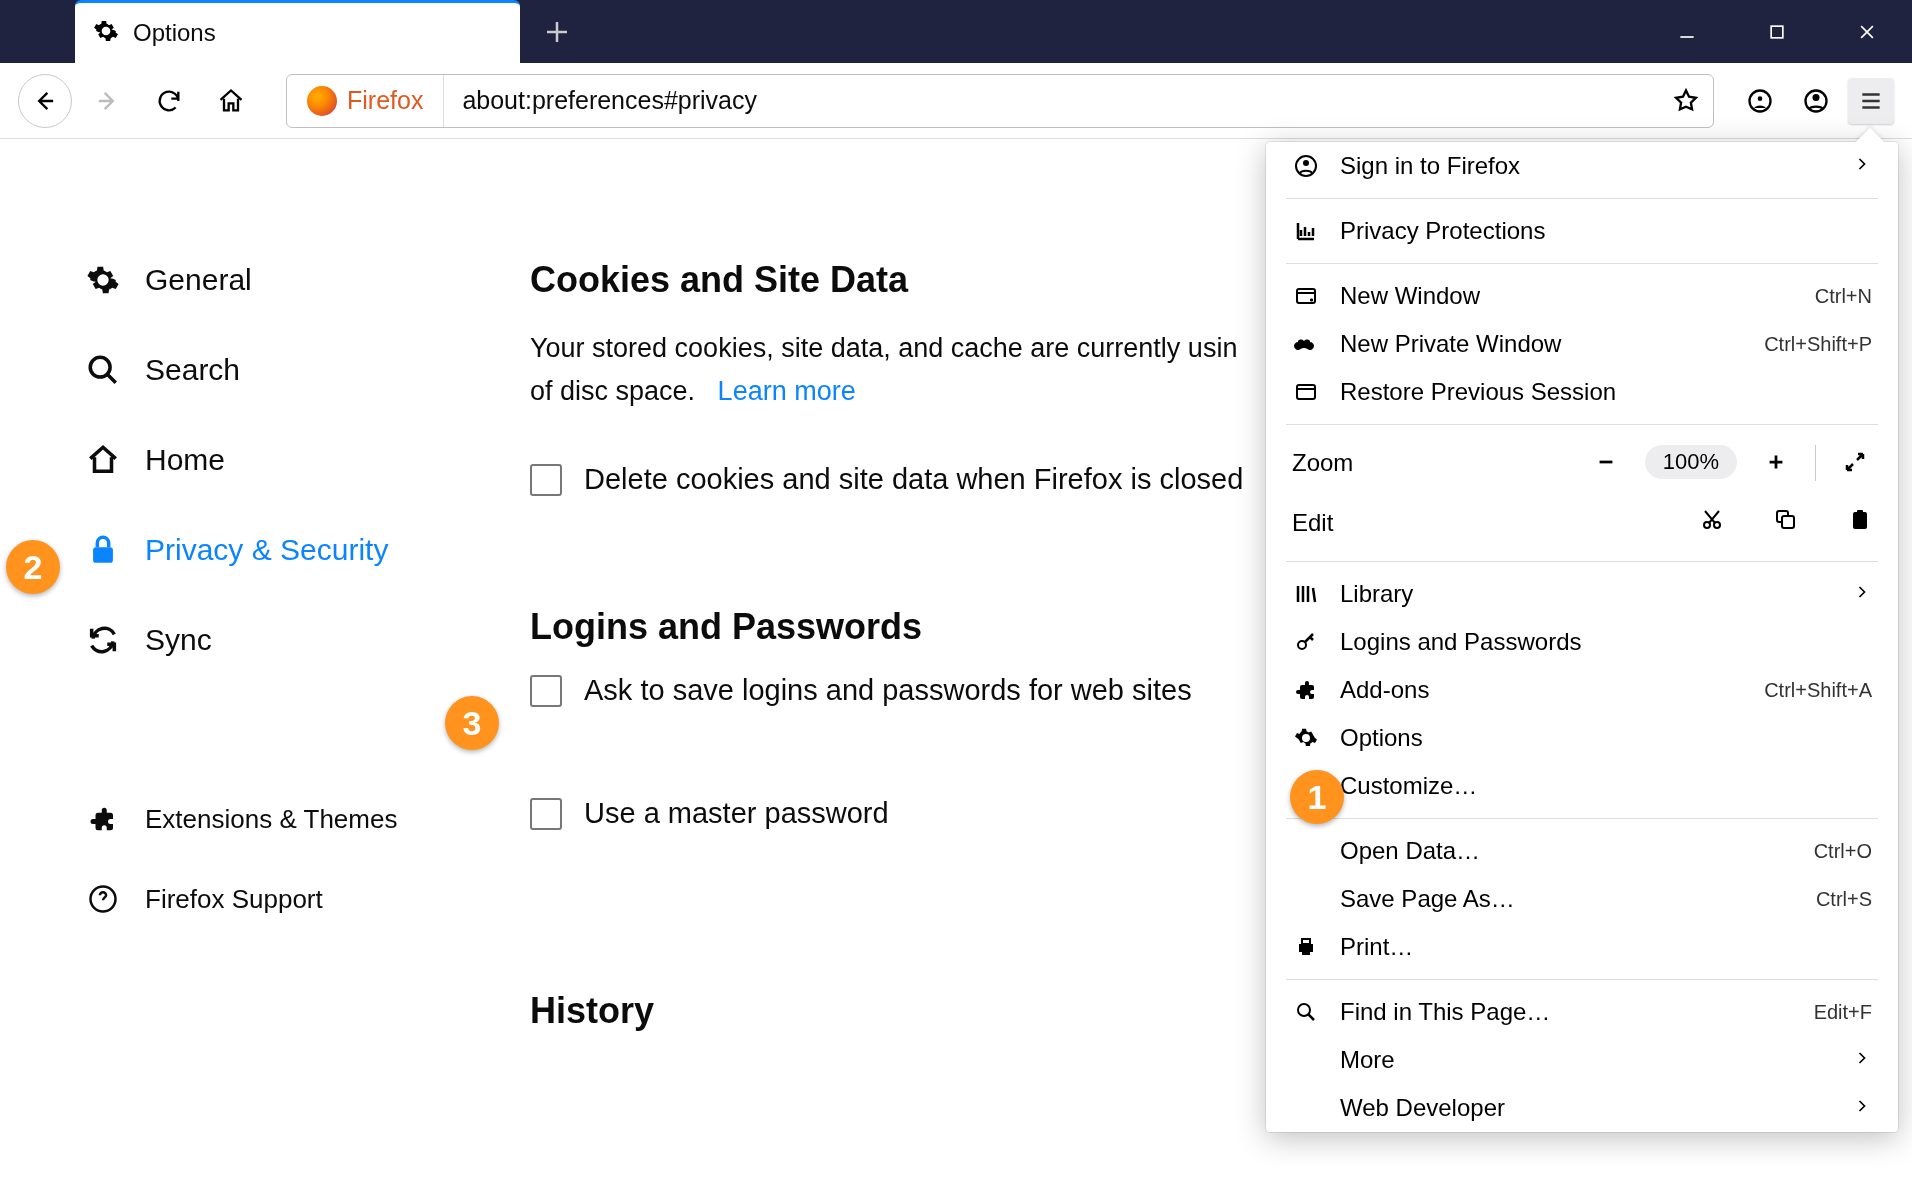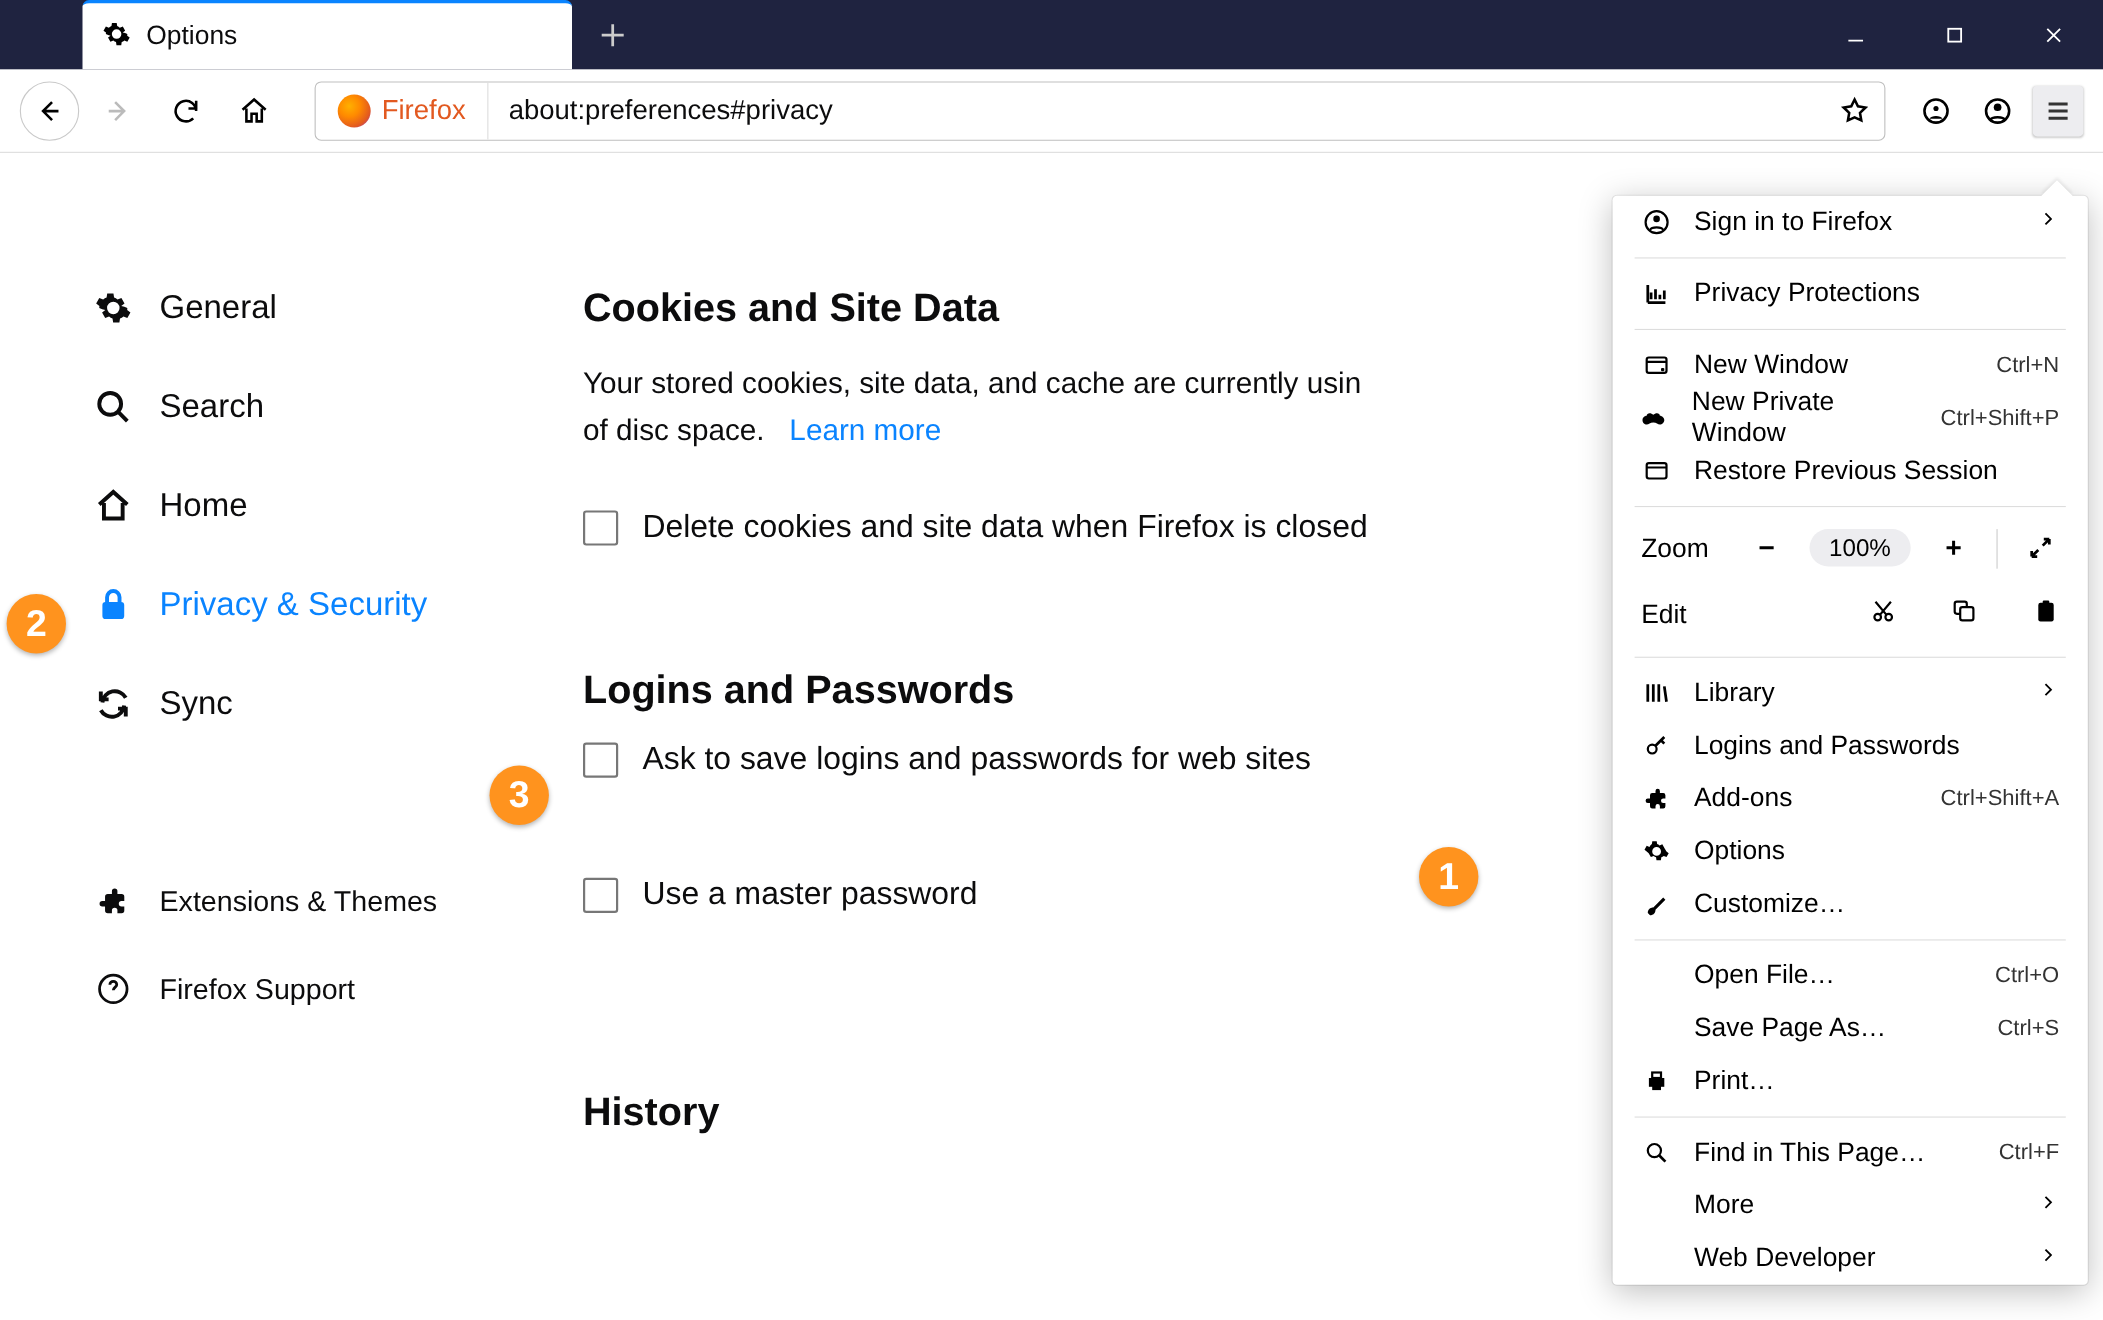--- a/index.html
+++ b/index.html
@@ -91,27 +91,26 @@
   .section-h { font-size:36px; font-weight:700; color:#0c0c0d; margin-bottom:26px; }
   .section-desc { font-size:27px; color:#0c0c0d; line-height:1.6; margin-bottom:50px; max-width:820px; }
   .link { color:#0a84ff; cursor:pointer; }
   .check-row { display:flex; align-items:center; gap:22px; font-size:29px; color:#0c0c0d; margin-bottom:50px; }
   .checkbox { width:32px; height:32px; border:2px solid #777; border-radius:3px; cursor:pointer; }
   
   .menu-panel {
     position:absolute;
     right:14px;
     top:142px;
-    width:432px;
+    width:632px;
     background:#fff;
     box-shadow: 0 6px 30px rgba(0,0,0,0.25), 0 0 0 1px rgba(0,0,0,0.08);
     border-radius:4px;
     z-index:50;
     font-size:24px;
-    margin-top:36px;
   }
   .menu-panel::before {
     content:""; position:absolute; top:-10px; right:18px; width:20px; height:20px;
     background:#fff; transform:rotate(45deg); box-shadow:-2px -2px 3px rgba(0,0,0,0.07);
   }
   .menu-item {
     display:flex; align-items:center; gap:20px; padding:10px 26px; height:48px;
     cursor:pointer;
   }
   .menu-item .mi-icon { width:28px; display:flex; justify-content:center; }
@@ -464,21 +463,21 @@
     <span class="mi-icon">
         <svg viewBox="0 0 24 24" width="24" height="24">
           <path d="M4 20c0-3 2-5 5-5l9-9 2 2-9 9c0 3-2 5-5 5" class="fill" fill="#333"></path>
         </svg>
       </span>
     <span>Customize…</span>
   </div>
   <hr class="menu-sep">
   <div class="menu-item">
     <span class="mi-icon"></span>
-    <span>Open File…</span>
+    <span>Open Data…</span>
     <span class="mi-shortcut">Ctrl+O</span>
   </div>
   <div class="menu-item">
     <span class="mi-icon"></span>
     <span>Save Page As…</span>
     <span class="mi-shortcut">Ctrl+S</span>
   </div>
   <div class="menu-item">
     <span class="mi-icon">
         <svg viewBox="0 0 24 24" width="24" height="24">
@@ -491,21 +490,21 @@
   </div>
   <hr class="menu-sep">
   <div class="menu-item">
     <span class="mi-icon">
         <svg viewBox="0 0 24 24" width="24" height="24">
           <circle cx="10" cy="10" r="6"></circle>
           <path d="M14 14l6 6" stroke-width="2.5"></path>
         </svg>
       </span>
     <span>Find in This Page…</span>
-    <span class="mi-shortcut">Ctrl+F</span>
+    <span class="mi-shortcut">Edit+F</span>
   </div>
   <div class="menu-item">
     <span class="mi-icon"></span>
     <span>More</span>
     <span class="mi-chevron"><svg viewBox="0 0 24 24" width="20" height="20">
           <path d="M9 6l6 6-6 6"></path>
         </svg></span>
   </div>
   <div class="menu-item">
     <span class="mi-icon"></span>

